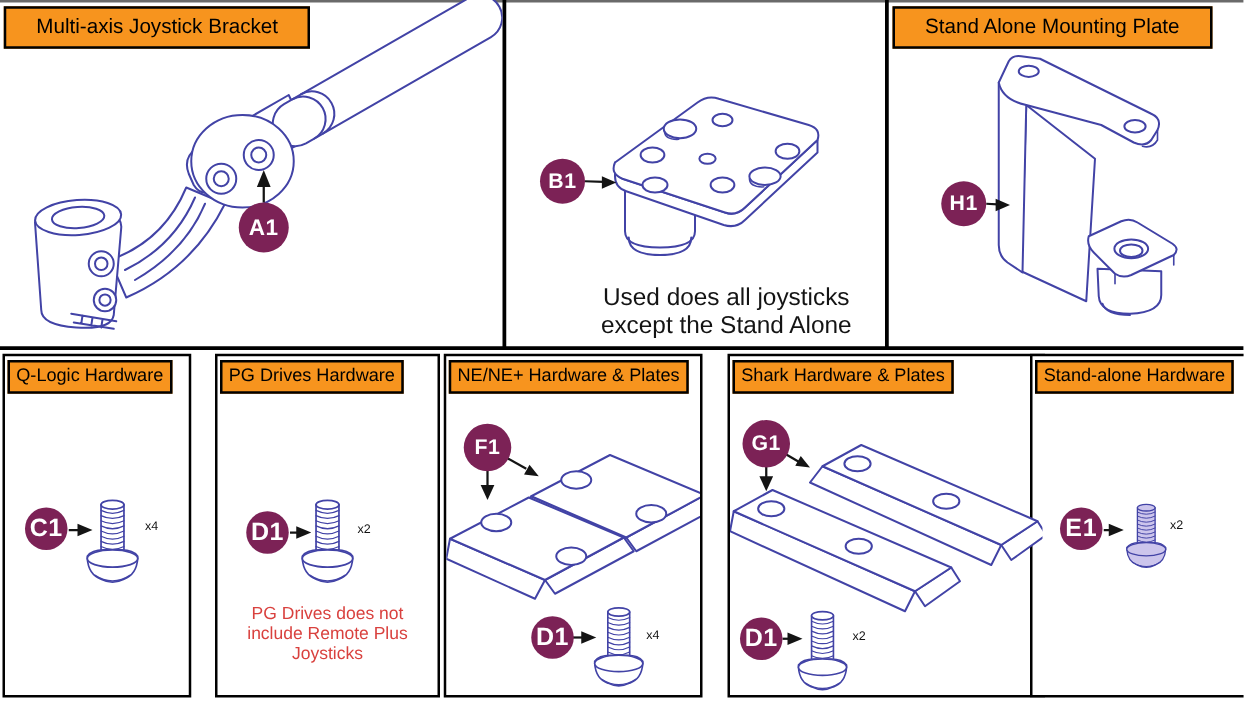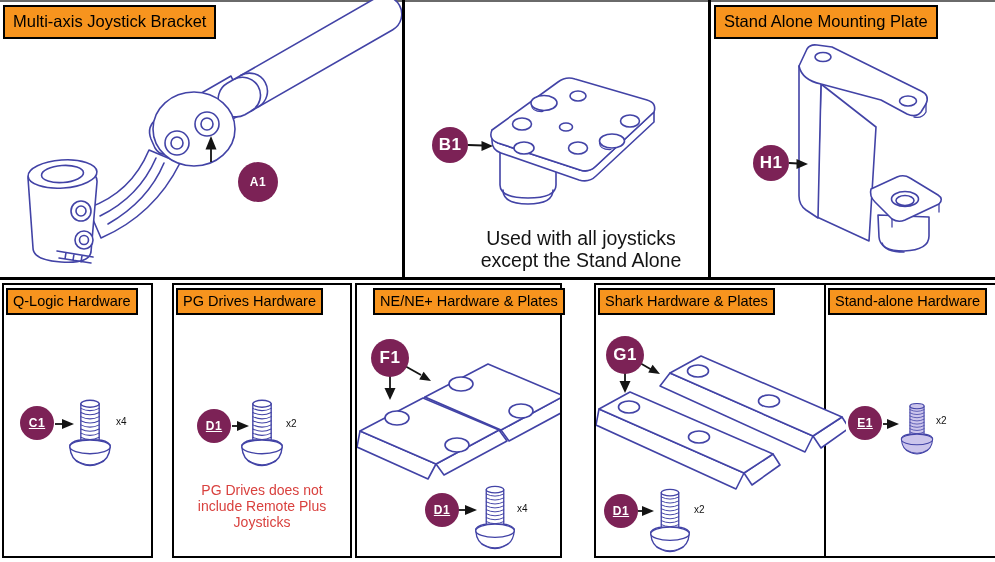--- a/index.html
+++ b/index.html
@@ -3,29 +3,29 @@
 <meta charset="utf-8">
 <style>
   html,body{margin:0;padding:0;background:#fff;}
   .page{position:relative;width:995px;height:562px;background:#fff;overflow:hidden;
         font-family:"Liberation Sans",sans-serif;color:#111;}
   .graybar{position:absolute;left:0;top:0;width:995px;height:2px;background:#6a6a6a;}
   .vline,.hline{position:absolute;background:var(--border-black,#000);}
   .panel{position:absolute;}
   .plabel{position:absolute;background:var(--panel-label-bg,#F7941E);border:2px solid var(--border-black,#000);
           color:#000;white-space:nowrap;z-index:5;}
-  .plabel.big{font-size:16.5px;padding:5px 8px 6px;}
+  .plabel.big{font-size:16.5px;padding:5px 24px 6px;}
   .plabel.small{font-size:14.5px;padding:3px 5px 4px;}
   .badge{position:absolute;border-radius:50%;background:var(--callout-badge-bg,#7C2256);color:#fff;
          font-weight:bold;display:flex;align-items:center;justify-content:center;z-index:4;
          letter-spacing:0.5px;}
-  .b40{width:40px;height:40px;font-size:12px;margin-left:47px;}
+  .b40{width:40px;height:40px;font-size:18px;}
   .b38{width:38px;height:38px;font-size:17px;}
   .b36{width:36px;height:36px;font-size:17px;}
-  .b34{width:34px;height:34px;font-size:12px;text-decoration:underline;}
+  .b34{width:34px;height:34px;font-size:20px;}
   .bbox{position:absolute;border:2px solid var(--border-black,#000);background:#fff;}
   .qty{position:absolute;font-size:10px;color:#111;z-index:4;}
   .note-black{position:absolute;text-align:center;font-size:19.5px;line-height:22px;color:#141414;z-index:4;}
   .note-red{position:absolute;text-align:center;font-size:14px;line-height:16px;
             color:var(--warning-red,#D9413E);z-index:4;}
   svg.art{position:absolute;left:0;top:0;z-index:1;}
   .hidden-defs{position:absolute;width:0;height:0;overflow:hidden;}
 </style>
 </head>
 <body>
@@ -112,21 +112,21 @@
       </g>
       <g>
         <path d="M 63,145 L 78,145.5" stroke="#141414" stroke-width="1.8" fill="none"></path>
         <path d="M 88,146 L 76.5,141 L 76.5,151 Z" fill="#141414"></path>
       </g>
     </svg>
     <div class="badge b36" style="left:27px;top:127px;">
       <span>B1</span>
       </div>
     <div class="note-black" style="left:36px;top:227px;width:280px;">
-      <div>Used with all joysticks</div>
+      <div>Used does all joysticks</div>
       <div>except the Stand Alone</div>
     </div>
   </div>
 
   <div class="panel" style="left:711px;top:0;width:284px;height:235px;">
     <svg class="art" width="284" height="277" viewBox="0 0 284 277">
       <g stroke="#4243A6" stroke-width="1.6" fill="#fff" stroke-linejoin="round" stroke-linecap="round">
 
         <path d="M 167,215 L 168,237 Q 169,251 193,251 Q 218,250 218,236 L 218,217 Z"></path>
         <path fill="none" d="M 171,243 Q 174,252 193,252"></path>
@@ -212,31 +212,31 @@
         <path d="M 33,91 L 33,105" stroke="#141414" stroke-width="1.8" fill="none"></path>
         <path d="M 33,115 L 27.5,103 L 38.5,103 Z" fill="#141414"></path>
         <path d="M 48,81 L 64,90" stroke="#141414" stroke-width="1.8" fill="none"></path>
         <path d="M 74,96 L 62.2,94.5 L 66.6,86.7 Z" fill="#141414"></path>
       </g>
       <g>
         <path d="M 101,225 L 110,225" stroke="#141414" stroke-width="1.8" fill="none"></path>
         <path d="M 120,225 L 108,220 L 108,230 Z" fill="#141414"></path>
       </g>
     </svg>
-    <div class="plabel small" style="left:16px;top:3px;text-align:center;"><span>NE/NE+ Hardware &amp; Plates</span></div>
+    <div class="plabel small" style="left:2px;top:3px;text-align:center;"><span>NE/NE+ Hardware &amp; Plates</span></div>
     <div class="badge b38" style="left:14px;top:54px;text-align:right;">
       <span>F1</span>
       </div>
     <div class="badge b34" style="left:68px;top:208px;">
       <span>D1</span>
       </div>
     <div class="qty" style="left:160px;top:218px;">x4</div>
   </div>
 
-  <div class="bbox" style="left:594px;top:283px;width:250px;height:271px;text-align:center;">
+  <div class="bbox" style="left:582px;top:283px;width:250px;height:271px;text-align:center;">
     <svg class="art" width="250" height="271" viewBox="0 0 250 271">
       <g stroke="#4243A6" stroke-width="1.6" fill="#fff" stroke-linejoin="round">
 
         <path d="M 74,88 L 217,151 L 209,167 L 64,101 Z"></path>
         <path d="M 246,132 L 253,143 L 225,163 L 217,151 Z"></path>
         <path d="M 74,88 L 105,71 L 246,132 L 217,151 Z"></path>
         <ellipse cx="102" cy="86" rx="10.5" ry="6"></ellipse>
         <ellipse cx="173" cy="116" rx="10.5" ry="6"></ellipse>
 
         <path d="M 3,124 L 148,188 L 140,204 L 0,140 Z"></path>

